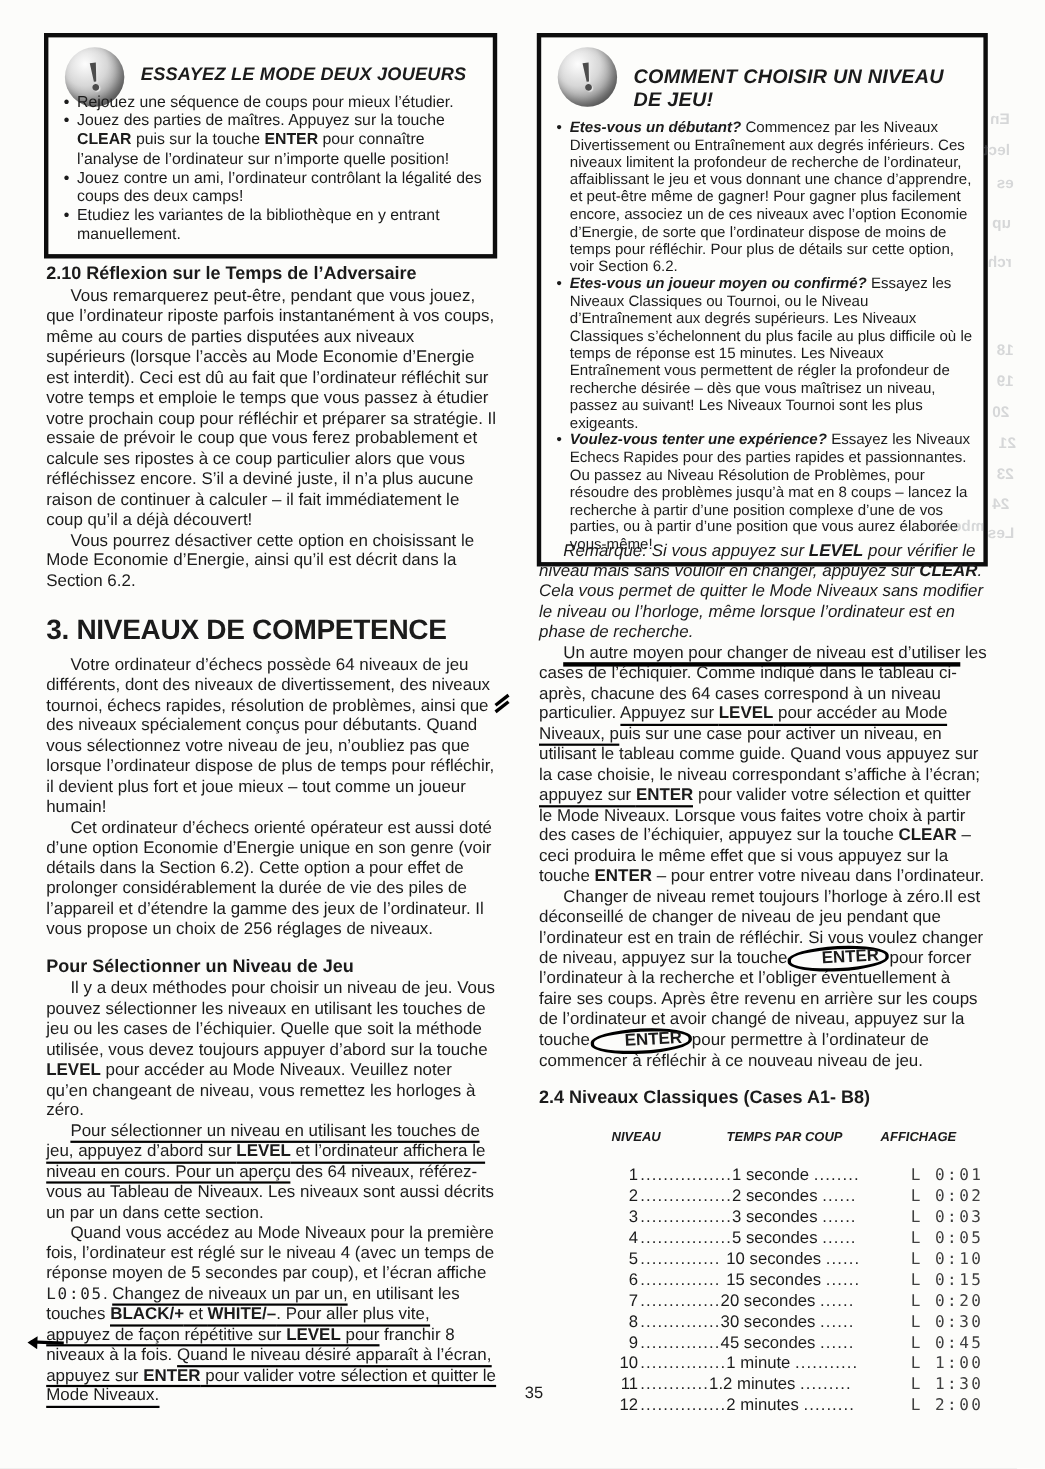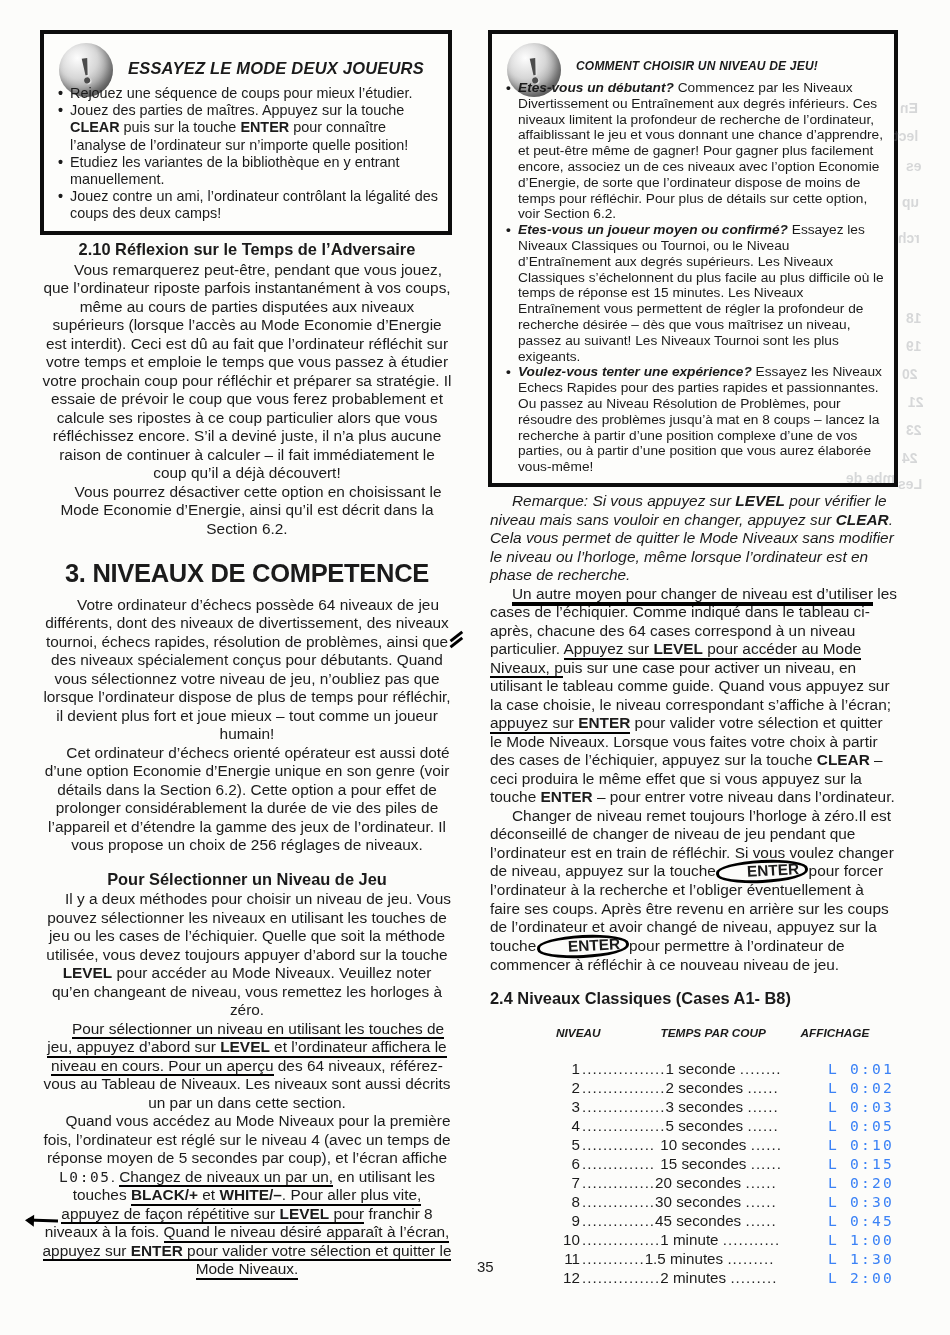--- a/index.html
+++ b/index.html
@@ -10,29 +10,29 @@
   .box-left{left:40px;top:30px;width:412px;min-height:192px;}
   .box-right{left:488px;top:30px;width:410px;min-height:450px;}
   .ball{position:absolute;top:9px;left:15px;width:54px;height:54px;border-radius:50%;
         background:radial-gradient(circle at 34% 28%, #fdfdfd 0%, #d7d7d7 38%, #9b9b9b 68%, #585858 100%);
         box-shadow:inset -4px -5px 9px rgba(0,0,0,.35);}
   .ball .excl{position:absolute;inset:0;display:flex;align-items:center;justify-content:center;
         font-family:"Liberation Serif",serif;font-weight:bold;font-size:38px;color:#4c4c4c;
         text-shadow:1px 1px 1px #e9e9e9;transform:rotate(-7deg);}
   .boxtitle{margin:25px 6px 7px 84px;font-weight:bold;font-style:italic;letter-spacing:.2px;}
   .box-left .boxtitle{font-size:16.5px;}
-  .box-right .boxtitle{font-size:12px;}
+  .box-right .boxtitle{font-size:18px;}
   .tipbox ul{list-style:none;margin:2px 0 0 0;padding:0 10px 8px 14px;}
   .tipbox li{position:relative;padding-left:12px;}
   .tipbox li::before{content:"\2022";position:absolute;left:0;top:0;font-weight:bold;}
   .box-left li{font-size:14.4px;line-height:17.2px;}
   .box-right li{font-size:13.7px;line-height:15.8px;}
   
   .col{position:absolute;font-size:15.4px;line-height:18.5px;}
-  .colL{left:42px;top:240px;width:410px;text-align:center;}
+  .colL{left:42px;top:240px;width:410px;}
   .colR{left:490px;top:492px;width:408px;}
   .col p{margin:0;text-indent:22px;}
   h3.sub{font-size:16.4px;margin:0 0 2px 0;}
   h3.mt{margin-top:15px;}
   h1.big{font-size:25.5px;letter-spacing:-.3px;margin:26px 0 13px 0;}
   
   .b{font-weight:bold;}
   .i{font-style:italic;}
   .bi{font-weight:bold;font-style:italic;}
   .hu{border-bottom:2.5px solid #000;padding-bottom:.5px;}
@@ -42,21 +42,21 @@
   .lcd{font-family:"DejaVu Sans Mono",monospace;letter-spacing:1.6px;font-size:.94em;color:#222;}
   
   .lvltable{margin-top:16px;}
   .thead{display:flex;padding-left:66px;font-size:11.8px;font-weight:bold;font-style:italic;margin-bottom:17px;}
   .thead .h1c{width:118px;}
   .thead .h2c{width:158px;}
   .thead .h3c{width:110px;text-align:left;}
   .trow{display:grid;grid-template-columns:40px 246px auto;padding-left:52px;line-height:19px;font-size:15.2px;}
   .trow .lvl{text-align:right;padding-right:2px;}
   .trow .dots{letter-spacing:1px;color:#222;}
-  .trow .disp{font-family:"DejaVu Sans Mono",monospace;letter-spacing:2.2px;font-size:14.6px;color:#3b82f6;}
+  .trow .disp{font-family:"DejaVu Sans Mono",monospace;letter-spacing:2.2px;font-size:14.6px;color:#404040;}
   
   .pagenum{position:absolute;left:456px;top:1258px;font-size:15px;margin-left:21px;}
   .squiggle{position:absolute;left:449px;top:632px;}
   .squiggle i{display:block;width:15px;height:3.4px;background:#000;transform:rotate(-38deg);margin:3px 0;}
   .arrowmark{position:absolute;left:28px;top:1219px;width:30px;height:3px;background:#000;transform:rotate(2deg);}
   .arrowmark::before{content:"";position:absolute;left:-9px;top:-4px;border:6px solid transparent;border-right:9px solid #000;}
   .ghost{position:absolute;color:#80858c;opacity:.3;font-weight:600;font-size:14px;transform:scaleX(-1);}
 </style>
 </head>
 <body>
@@ -64,22 +64,22 @@
 <div class="page">
 
   <section class="tipbox box-left">
     <div class="ball">
         <span class="excl">!</span>
       </div>
     <h2 class="boxtitle">ESSAYEZ LE MODE DEUX JOUEURS</h2>
     <ul>
       <li><span>Rejouez une séquence de coups pour mieux l’étudier.</span></li>
       <li><span>Jouez des parties de maîtres. Appuyez sur la touche </span><span class="b">CLEAR</span><span> puis sur la touche </span><span class="b">ENTER</span><span> pour connaître l’analyse de l’ordinateur sur n’importe quelle position!</span></li>
+      <li><span>Jouez contre un ami, l’ordinateur contrôlant la légalité des coups des deux camps!</span></li>
       <li><span>Etudiez les variantes de la bibliothèque en y entrant manuellement.</span></li>
-      <li><span>Jouez contre un ami, l’ordinateur contrôlant la légalité des coups des deux camps!</span></li>
     </ul>
   </section>
 
   <section class="tipbox box-right">
     <div class="ball">
         <span class="excl">!</span>
       </div>
     <h2 class="boxtitle">COMMENT CHOISIR UN NIVEAU DE JEU!</h2>
     <ul>
       <li><span class="bi">Etes-vous un débutant?</span><span> Commencez par les Niveaux Divertissement ou Entraînement aux degrés inférieurs. Ces niveaux limitent la profondeur de recherche de l’ordinateur, affaiblissant le jeu et vous donnant une chance d’apprendre, et peut-être même de gagner! Pour gagner plus facilement encore, associez un de ces niveaux avec l’option Economie d’Energie, de sorte que l’ordinateur dispose de moins de temps pour réfléchir. Pour plus de détails sur cette option, voir Section 6.2.</span></li>
@@ -158,21 +158,21 @@
             <span><span class="dots">..............</span><span>45 secondes </span><span class="dots">......</span></span>
             <span class="disp">L 0:45</span>
           </div>
           <div class="trow">
             <span class="lvl">10</span>
             <span><span class="dots">...............</span><span>1 minute </span><span class="dots">...........</span></span>
             <span class="disp">L 1:00</span>
           </div>
           <div class="trow">
             <span class="lvl">11</span>
-            <span><span class="dots">............</span><span>1.5 minutes </span><span class="dots">.........</span></span>
+            <span><span class="dots">............</span><span>1.2 minutes </span><span class="dots">.........</span></span>
             <span class="disp">L 1:30</span>
           </div>
           <div class="trow">
             <span class="lvl">12</span>
             <span><span class="dots">...............</span><span>2 minutes </span><span class="dots">.........</span></span>
             <span class="disp">L 2:00</span>
           </div>
         </div>
     </div>
   </div>

